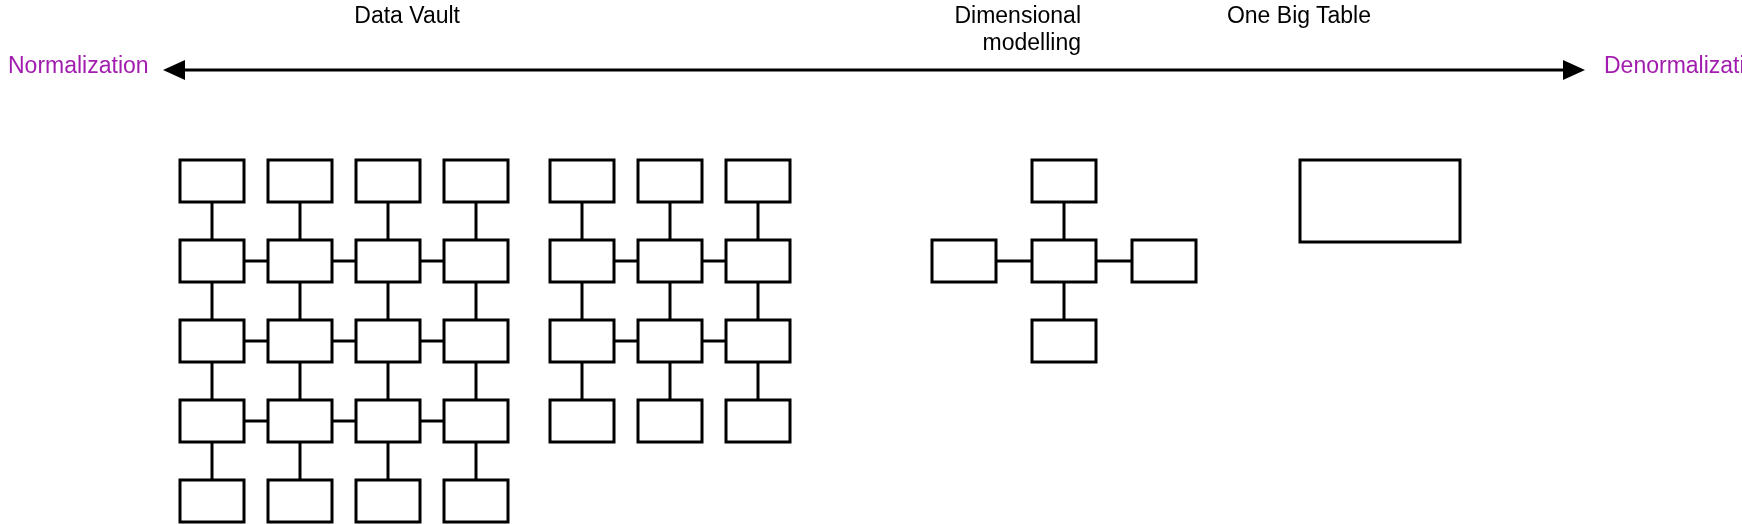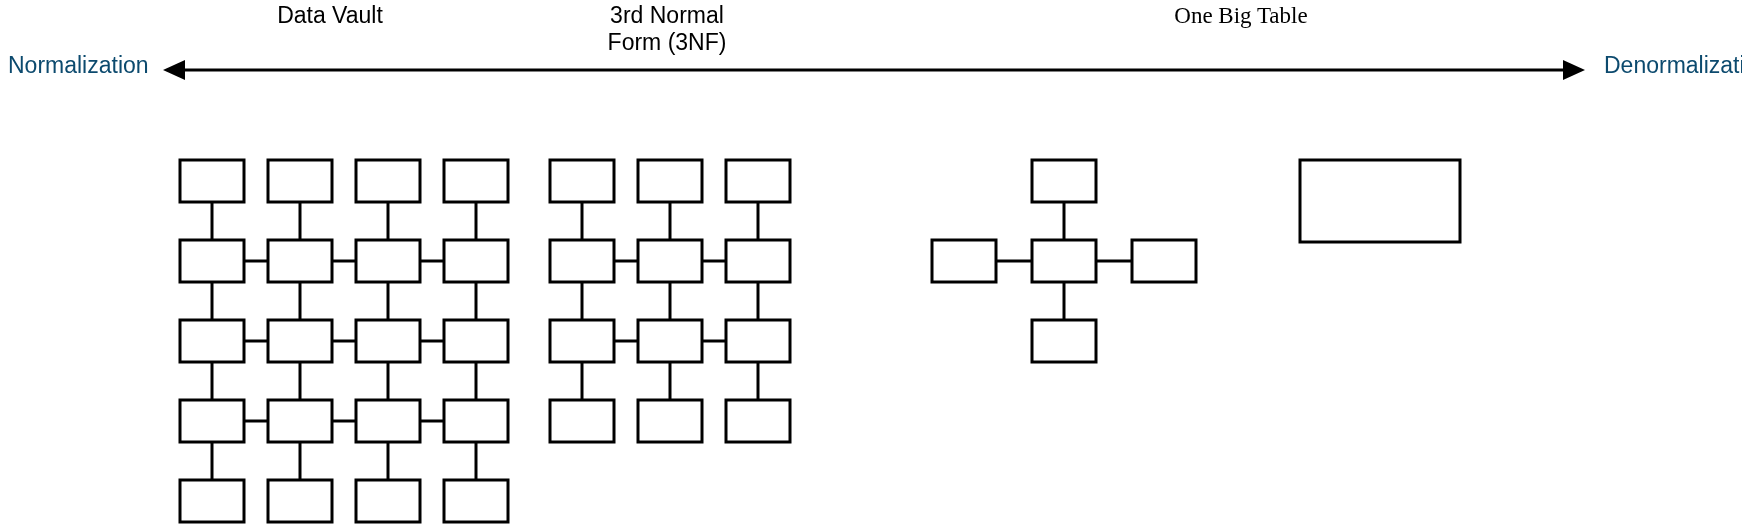--- a/index.html
+++ b/index.html
@@ -25,35 +25,35 @@
     left: 0;
     top: 0;
     width: 1742px;
     height: 524px;
   }
   .axis-label {
     position: absolute;
     font-size: 23px;
     line-height: 27px;
     white-space: nowrap;
-    color: #0c4a6e;
+    color: #a21caf;
   }
   .axis-label.left {
     left: 8px;
     top: 52px;
   }
   .axis-label.right {
     left: 1604px;
     top: 52px;
   }
   .stage-label {
     position: absolute;
     top: 2px;
     width: 260px;
-    text-align: center;
+    text-align: right;
     font-size: 23px;
     line-height: 27px;
     color: #000000;
   }
   .stage-label .l2 {
     display: block;
   }
 </style>
 </head>
 <body>
@@ -61,27 +61,27 @@
 <div id="canvas">
 
   <div class="axis-label left">Normalization</div>
 
   <div class="axis-label right">Denormalization</div>
 
   <div class="stage-label" style="left:200px;">
     <span>Data Vault</span>
   </div>
 
-  <div class="stage-label" style="left:537px;">
-    <span>3rd Normal</span>
-    <span class="l2">Form (3NF)</span>
+
+  <div class="stage-label" style="left:821px;">
+    <span>Dimensional</span>
+    <span class="l2">modelling</span>
   </div>
 
-
-  <div class="stage-label" style="left:1111px;font-family:Liberation Serif, serif;">
+  <div class="stage-label" style="left:1111px;">
     <span>One Big Table</span>
   </div>
 
   <svg id="diagram-svg" viewBox="0 0 1742 524">
     <g id="axis-arrow-group">
         <line x1="179" y1="70" x2="1569" y2="70" stroke="#000000" stroke-width="3"></line>
         <polygon points="163,70 185,60 185,80" fill="#000000"></polygon>
         <polygon points="1585,70 1563,60 1563,80" fill="#000000"></polygon>
       </g>
     <g id="dv-group">

